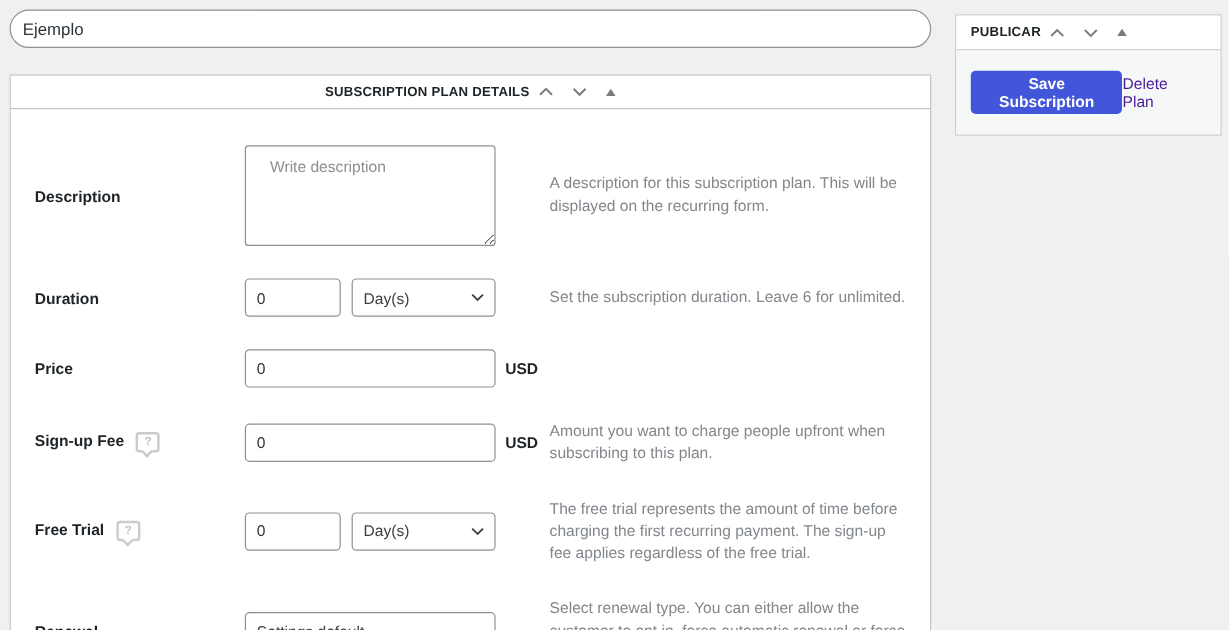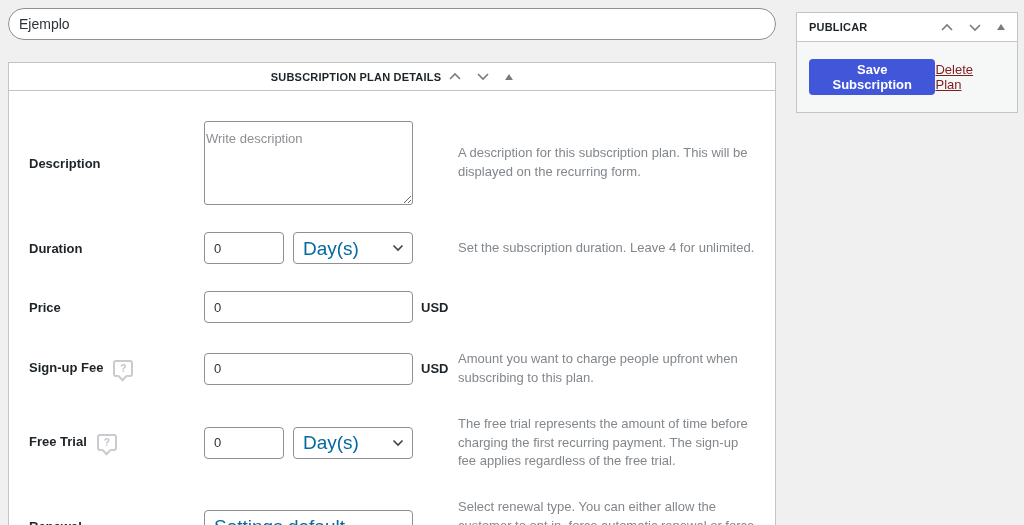--- a/index.html
+++ b/index.html
@@ -58,32 +58,32 @@
   .txt-input {
     height: 32px; background: #fff; border: 1px solid #8c8f94; border-radius: 4px;
     padding: 0 9px; font-size: 13px; color: #2c3338; font-family: inherit; outline: none;
     width: 100%;
   }
   .txt-input.small { width: 80px; flex: none; }
 
   .textarea {
     width: 209px; height: 84px; background: #fff;
     border: 1px solid #8c8f94; border-radius: 3px;
-    padding: 8px 1px; font-size: 13px; color: #2c3338; font-family: inherit;
+    padding: 8px 20px; font-size: 13px; color: #2c3338; font-family: inherit;
     resize: both; outline: none; line-height: 1.4;
   }
   .textarea::placeholder, .txt-input::placeholder { color: #8c8f94; }
 
   .select-wrap { position: relative; flex: 1; }
   .select-wrap.full { width: 209px; flex: none; }
   select {
     -webkit-appearance: none; appearance: none;
     width: 100%; height: 32px; background: #fff;
     border: 1px solid #8c8f94; border-radius: 4px;
-    padding: 0 26px 0 9px; font-size: 19px; color: #0369a1;
+    padding: 0 26px 0 9px; font-size: 13px; color: #404040;
     font-family: inherit; outline: none; cursor: pointer;
   }
   .select-chevron {
     position: absolute; right: 9px; top: 50%; transform: translateY(-50%);
     pointer-events: none; display: inline-flex;
   }
 
   
   .help-bubble {
     position: relative; width: 20px; height: 17px; flex: none;
@@ -94,35 +94,35 @@
   .help-bubble::after {
     content: ""; position: absolute; left: 4px; bottom: -5px;
     width: 5px; height: 5px; background: #fff;
     border-right: 2px solid #c9cbce; border-bottom: 2px solid #c9cbce;
     transform: rotate(45deg);
   }
 
   
   .side-postbox { background: #fff; border: 1px solid #c3c4c7; }
   .side-header {
-    display: flex; justify-content: space-between; align-items: center;
+    display: flex; align-items: center;
     height: 29px; padding: 0 12px; border-bottom: 1px solid #c3c4c7; background: #fff;
   }
   .side-title { font-size: 11px; font-weight: 700; letter-spacing: .2px; color: #1d2327; }
   .side-body {
     background: #f6f7f7; padding: 17px 12px;
     display: flex; align-items: center; justify-content: space-between;
   }
   .save-btn {
     background: #4256da; color: #fff; border: none; border-radius: 4px;
     height: 36px; padding: 0 13px; font-size: 13px; font-weight: 600;
     font-family: inherit; cursor: pointer;
   }
   .delete-link {
-    color: #7f1d1d; font-size: 13px; text-decoration: underline;
+    color: #4c1d95; font-size: 13px; 
     margin-right: 10px; cursor: pointer;
   }
 </style>
 </head>
 <body>
 
 <div class="wrap">
 
   <div class="main-col">
 
@@ -170,21 +170,21 @@
                 <option>Day(s)</option>
               </select>
               <span class="select-chevron">
                 <svg width="12" height="8" viewBox="0 0 12 8">
                     <polyline points="1.5,1.5 6,6 10.5,1.5" fill="none" stroke="#3c434a" stroke-width="1.6"></polyline>
                   </svg>
               </span>
             </span>
           </div>
           <div class="suffix-col"></div>
-          <div class="help-col">Set the subscription duration. Leave 4 for unlimited.</div>
+          <div class="help-col">Set the subscription duration. Leave 6 for unlimited.</div>
         </div>
 
         <div class="form-row">
           <div class="label-col">
             <span>Price</span>
           </div>
           <div class="control-col">
             <input class="txt-input" type="text" value="0" style="">
           </div>
           <div class="suffix-col">USD</div>

